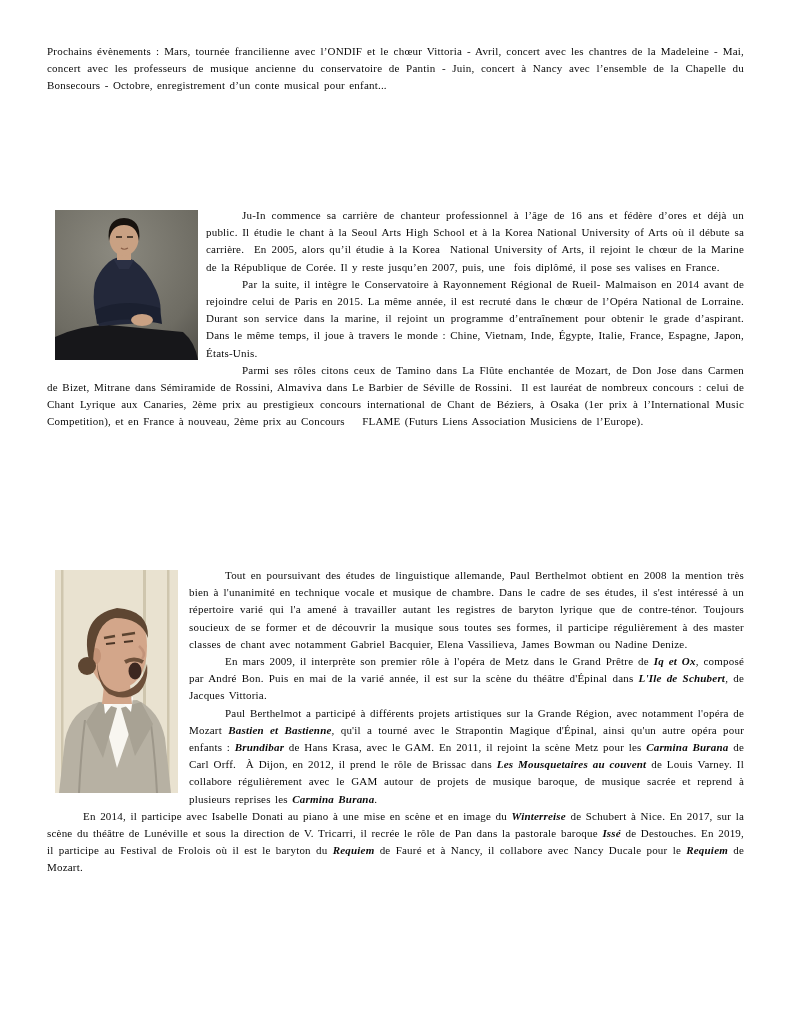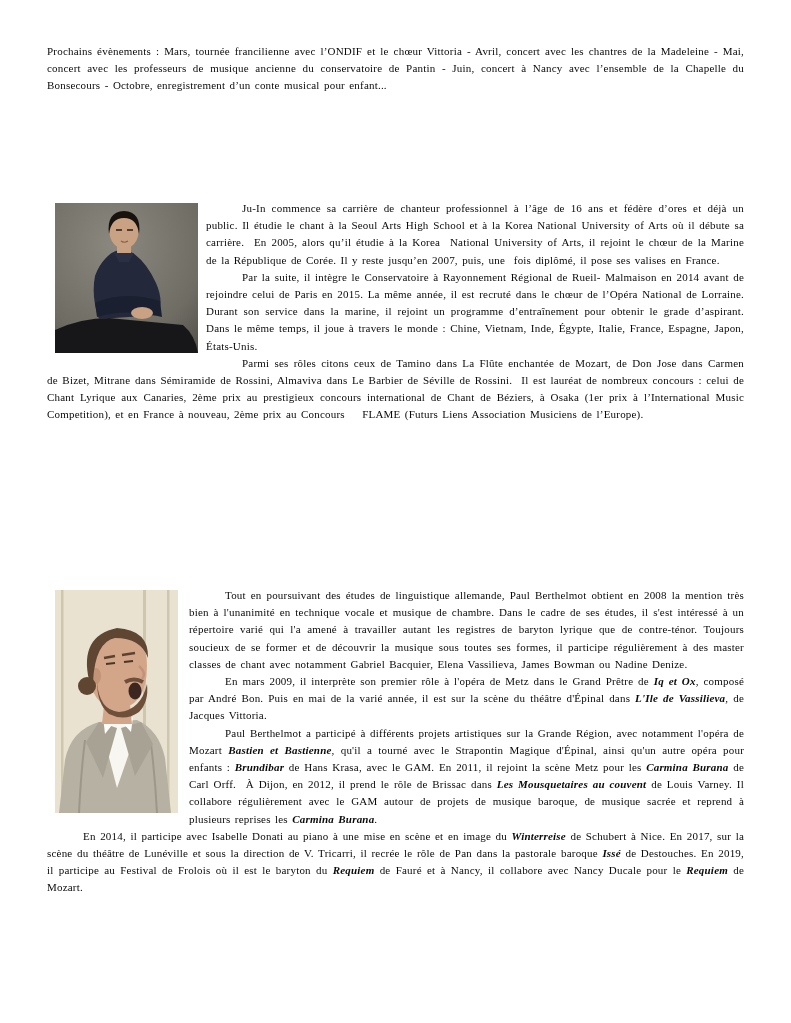--- a/index.html
+++ b/index.html
@@ -9,22 +9,22 @@
     width:791px; height:1023px;
     background:var(--page-bg, #ffffff);
     overflow:hidden;
     font-family:"Liberation Serif", "DejaVu Serif", serif;
     font-size:11px;
     line-height:17.2px;
     color:var(--text-color, #000000);
   }
   .block { position:absolute; left:47px; width:697px; }
   #intro-block { top:43px; }
-  #juin-block  { top:200px;font-family:Liberation Serif, serif; }
-  #paul-block  { top:587px; }
+  #juin-block  { top:207px;font-family:Liberation Serif, serif; }
+  #paul-block  { top:567px; }
   .para {
     margin:0;
     text-align:justify;
     letter-spacing:0.2px;
     word-spacing:1.4px;
   }
   .para.indent { text-indent:36px; }
   .photo-frame { float:left; background:#ddd; }
   #juin-photo { width:143px; height:150px; margin:3px 8px 6px 8px; }
   #paul-photo { width:123px; height:223px; margin:3px 11px 6px 8px; }
@@ -97,18 +97,18 @@
           <path d="M69,72 L78,71" stroke="#4a3526" stroke-width="2" fill="none"></path>
           <path d="M51,74 L60,73" stroke="#4a3526" stroke-width="2" fill="none"></path>
           <path d="M67,65 L80,63" stroke="#5b4330" stroke-width="2.5" fill="none"></path>
           <path d="M49,68 L60,66" stroke="#5b4330" stroke-width="2.5" fill="none"></path>
           <path d="M34,90 Q24,46 62,38 Q94,40 93,68 Q86,48 60,48 Q40,52 38,92 Z" fill="var(--photo2-hair)"></path>
           <circle cx="32" cy="96" r="9" fill="var(--photo2-hair)"></circle>
         </g>
       </svg>
     </figure>
     <p class="para indent"><span>Tout en poursuivant des études de linguistique allemande, Paul Berthelmot obtient en 2008 la mention très bien à l'unanimité en technique vocale et musique de chambre. Dans le cadre de ses études, il s'est intéressé à un répertoire varié qui l'a amené à travailler autant les registres de baryton lyrique que de contre-ténor. Toujours soucieux de se former et de découvrir la musique sous toutes ses formes, il participe régulièrement à des master classes de chant avec notamment Gabriel Bacquier, Elena Vassilieva, James Bowman ou Nadine Denize.</span></p>
-    <p class="para indent"><span>En mars 2009, il interprète son premier rôle à l'opéra de Metz dans le Grand Prêtre de </span><i>Iq et Ox</i><span>, composé par André Bon. Puis en mai de la varié année, il est sur la scène du théâtre d'Épinal dans </span><i>L'Ile de Vassilieva</i><span>, de Jacques Vittoria.</span></p>
+    <p class="para indent"><span>En mars 2009, il interprète son premier rôle à l'opéra de Metz dans le Grand Prêtre de </span><i>Iq et Ox</i><span>, composé par André Bon. Puis en mai de la varié année, il est sur la scène du théâtre d'Épinal dans </span><i>L'Ile de Schubert</i><span>, de Jacques Vittoria.</span></p>
     <p class="para indent"><span>Paul Berthelmot a participé à différents projets artistiques sur la Grande Région, avec notamment l'opéra de Mozart </span><i>Bastien et Bastienne</i><span>, qu'il a tourné avec le Strapontin Magique d'Épinal, ainsi qu'un autre opéra pour enfants : </span><i>Brundibar</i><span> de Hans Krasa, avec le GAM. En 2011, il rejoint la scène Metz pour les </span><i>Carmina Burana</i><span> de Carl Orff.&nbsp; À Dijon, en 2012, il prend le rôle de Brissac dans </span><i>Les Mousquetaires au couvent</i><span> de Louis Varney. Il collabore régulièrement avec le GAM autour de projets de musique baroque, de musique sacrée et reprend à plusieurs reprises les </span><i>Carmina Burana</i><span>.</span></p>
     <p class="para indent"><span>En 2014, il participe avec Isabelle Donati au piano à une mise en scène et en image du </span><i>Winterreise</i><span> de Schubert à Nice. En 2017, sur la scène du théâtre de Lunéville et sous la direction de V. Tricarri, il recrée le rôle de Pan dans la pastorale baroque </span><i>Issé</i><span> de Destouches. En 2019, il participe au Festival de Frolois où il est le baryton du </span><i>Requiem</i><span> de Fauré et à Nancy, il collabore avec Nancy Ducale pour le </span><i>Requiem</i><span> de Mozart.</span></p>
   </div>
 
 </div>
 
 </body></html>

